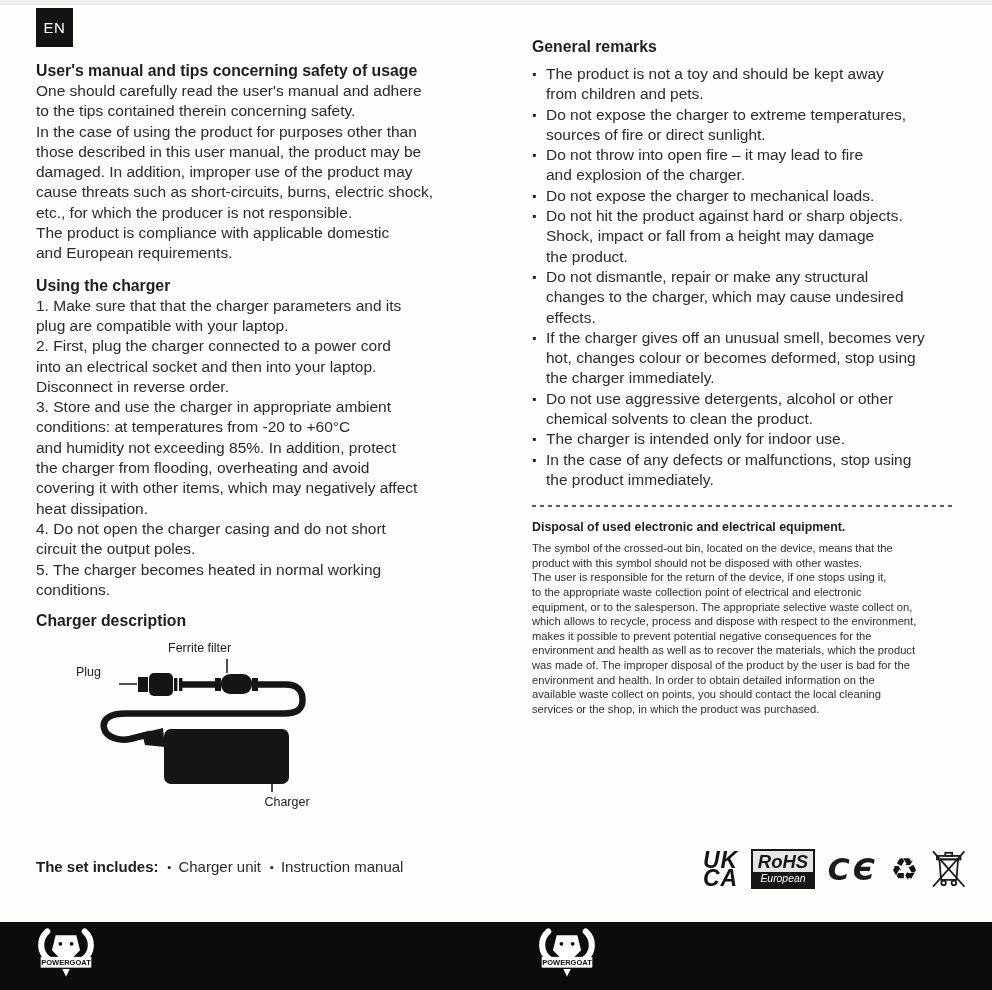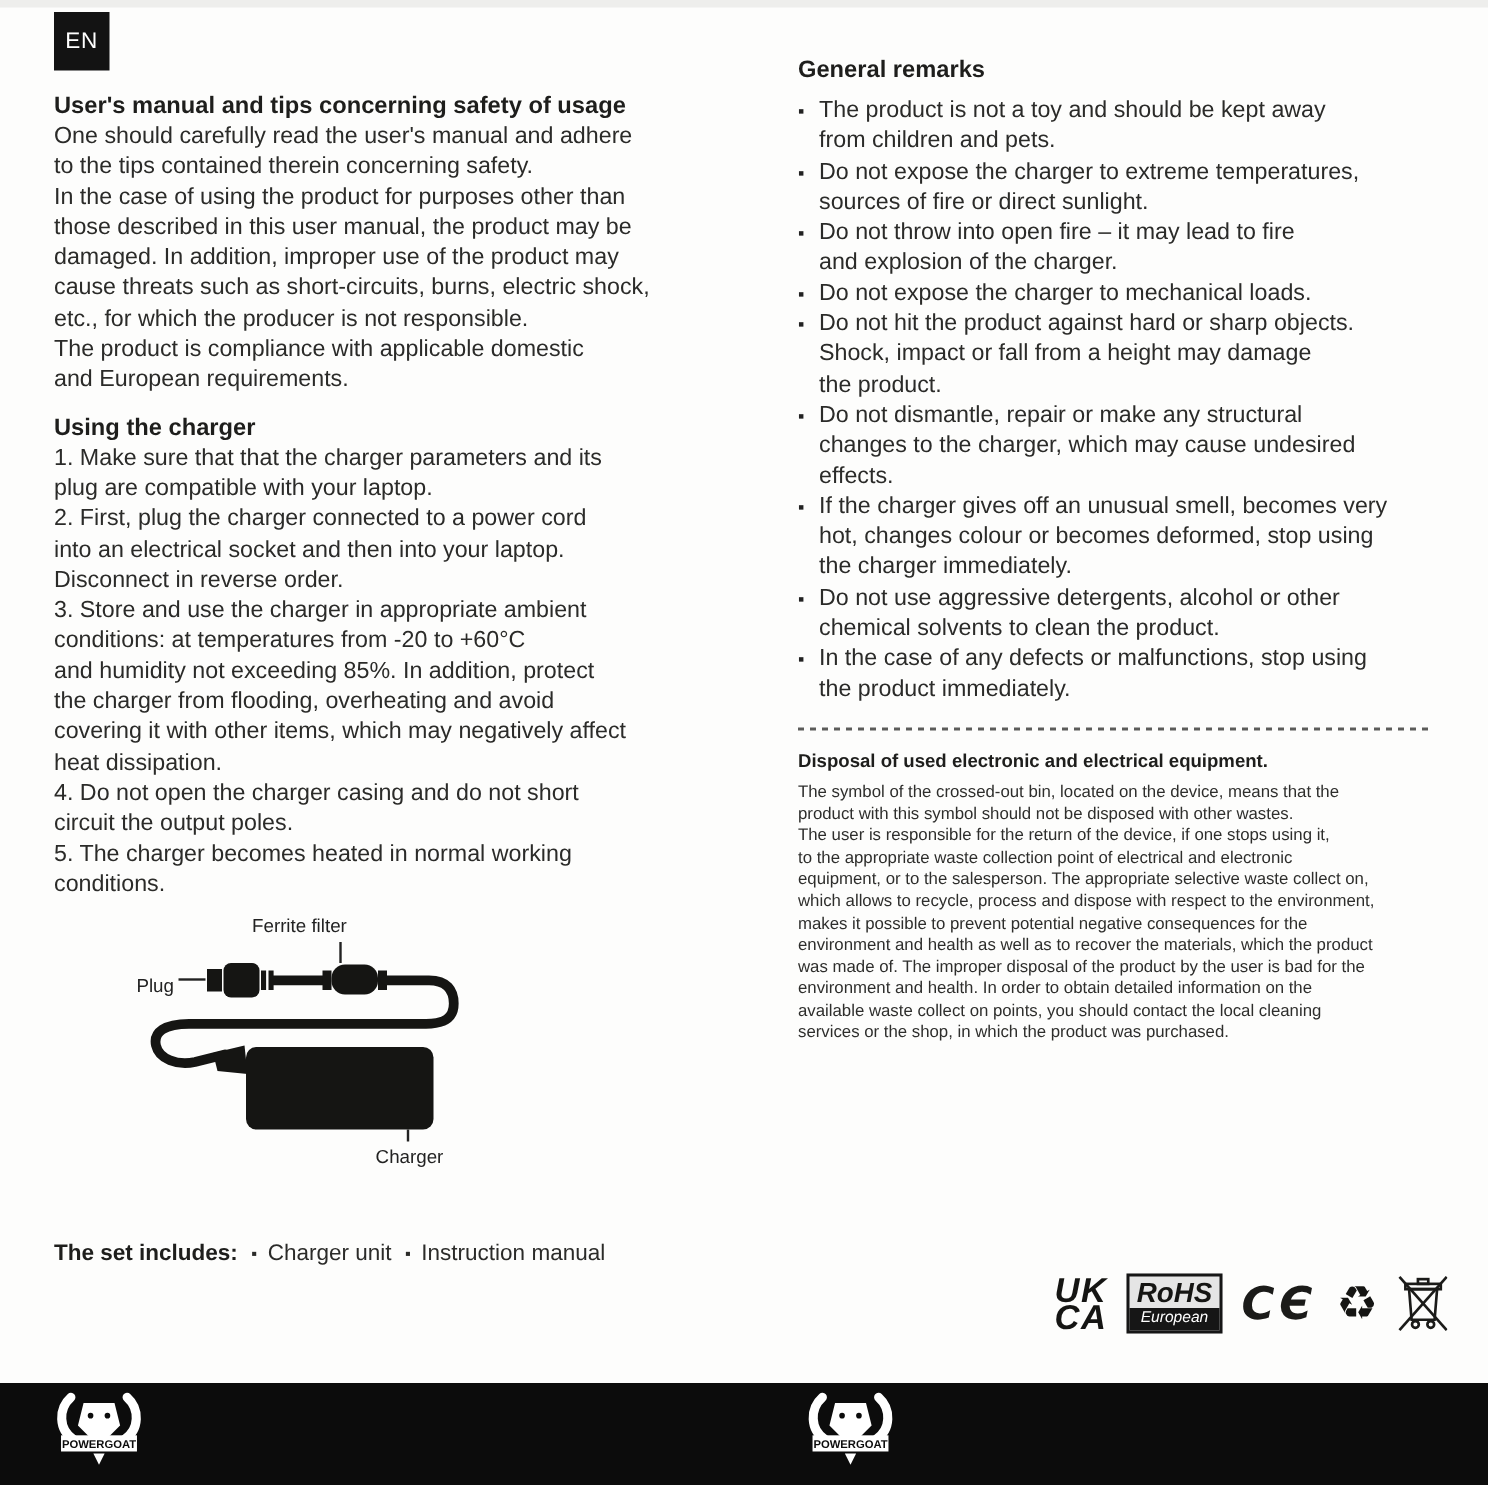--- a/index.html
+++ b/index.html
@@ -35,22 +35,22 @@
   .dashes{
     margin-top:15px;height:2px;width:420px;
     background:repeating-linear-gradient(90deg,#5c5c5a 0 4px,transparent 4px 8px);
   }
   p.fine{font-size:11.2px;line-height:14.6px;margin:6px 0 0 0;white-space:pre-line;color:#2e2e2c;}
   
   .diagram{position:relative;width:470px;height:206px;margin-top:2px;}
   .diagram svg{position:absolute;left:0;top:0;}
   .dlabel{position:absolute;font-size:12.5px;color:#222;}
   .lbl-ferrite{left:132px;top:8px;width:120px;text-align:left;}
-  .lbl-plug{left:40px;top:48px;width:40px;text-align:right;}
-  .lbl-charger{left:187px;top:162px;width:100px;text-align:center;}
+  .lbl-plug{left:40px;top:32px;width:40px;text-align:left;}
+  .lbl-charger{left:201px;top:162px;width:100px;text-align:center;}
   
   .set-includes{margin-top:19px;font-size:15px;color:#2b2b29;}
   .set-includes .lab{font-weight:bold;color:#1e1e1c;}
   .si-item{margin-left:9px;}
   .si-item::before{content:"▪";font-size:11px;margin-right:7px;vertical-align:1px;}
   
   .certs{position:absolute;left:703px;top:845px;width:262px;height:48px;display:flex;align-items:center;gap:13px;font-style:italic;}
   .ukca{font-weight:800;font-size:23px;line-height:18.5px;letter-spacing:1px;color:#151513;}
   .rohs{border:2.5px solid #161616;width:64px;text-align:center;background:#e5e5e5;}
   .rohs .t{font-weight:800;font-size:18.5px;line-height:21px;color:#151513;}
@@ -92,20 +92,21 @@
 conditions: at temperatures from -20 to +60°C
 and humidity not exceeding 85%. In addition, protect
 the charger from flooding, overheating and avoid
 covering it with other items, which may negatively affect
 heat dissipation.
 4. Do not open the charger casing and do not short
 circuit the output poles.
 5. The charger becomes heated in normal working
 conditions.</p>
 
+  <h2 class="desc-head">Charger description</h2>
 
   <div class="diagram">
     <svg width="470" height="206" viewBox="0 0 470 206">
 
       <line x1="83" y1="51" x2="101" y2="51" stroke="#222" stroke-width="1.6"></line>
 
       <line x1="191" y1="26" x2="191" y2="40" stroke="#222" stroke-width="1.6"></line>
 
       <line x1="236" y1="151" x2="236" y2="159" stroke="#222" stroke-width="1.6"></line>
 
@@ -151,20 +152,21 @@
 Shock, impact or fall from a height may damage
 the product.</li>
       <li>Do not dismantle, repair or make any structural
 changes to the charger, which may cause undesired
 effects.</li>
       <li>If the charger gives off an unusual smell, becomes very
 hot, changes colour or becomes deformed, stop using
 the charger immediately.</li>
       <li>Do not use aggressive detergents, alcohol or other
 chemical solvents to clean the product.</li>
+      <li>The charger is intended only for indoor use.</li>
       <li>In the case of any defects or malfunctions, stop using
 the product immediately.</li>
     </ul>
 
   <div class="dashes"></div>
 
   <h3 class="fineh">Disposal of used electronic and electrical equipment.</h3>
   <p class="fine">The symbol of the crossed-out bin, located on the device, means that the
 product with this symbol should not be disposed with other wastes.
 The user is responsible for the return of the device, if one stops using it,

